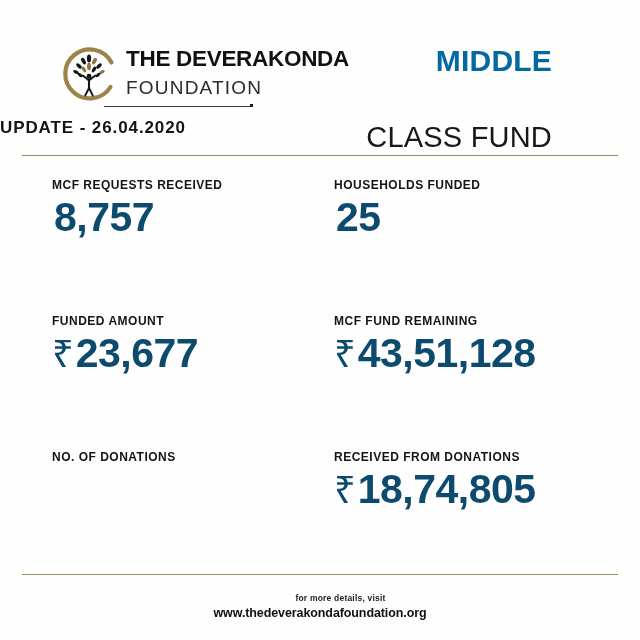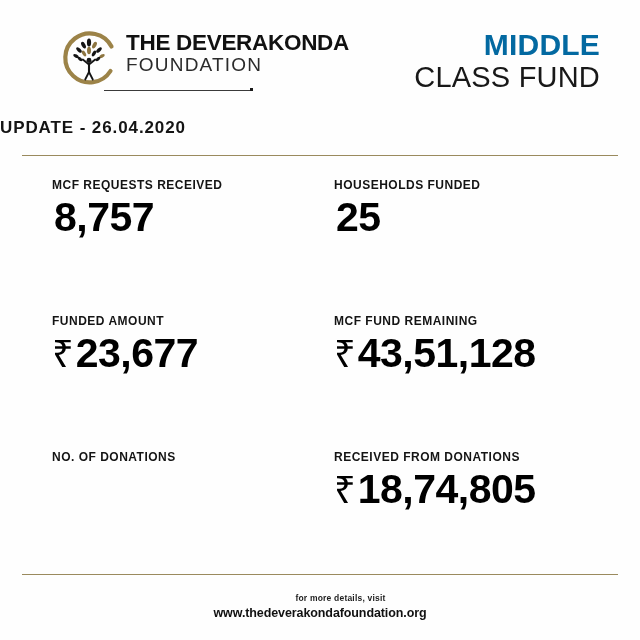--- a/index.html
+++ b/index.html
@@ -19,24 +19,23 @@
     position: relative;
     width: 640px;
     height: 640px;
     background: #fefefe;
   }
 
   
   .header {
     position: absolute;
     left: 0;
-    top: 0;
+    top: 16px;
     width: 588px;
     height: 108px;
-    padding-left: 48px;
   }
 
   .logo-block {
     position: absolute;
     left: 58px;
     top: 26px;
     display: flex;
     align-items: flex-start;
   }
 
@@ -63,21 +62,21 @@
   }
 
   .logo-line2 {
     font-family: "Liberation Sans", sans-serif;
     font-weight: normal;
     font-size: 19px;
     line-height: 21px;
     letter-spacing: 1.2px;
     color: #2b2b2b;
     white-space: nowrap;
-    margin-top: 0;
+    margin-top: 7px;
   }
 
   .logo-rule {
     position: absolute;
     left: 104px;
     top: 90px;
     width: 148px;
     height: 1px;
     background: #3a3a3a;
   }
@@ -104,20 +103,21 @@
     letter-spacing: 0.2px;
     color: #0369a1;
   }
   .fund-title-bottom {
     font-family: "Liberation Sans", sans-serif;
     font-weight: normal;
     font-size: 29px;
     line-height: 32px;
     letter-spacing: 0.2px;
     color: #181818;
+    margin-top: 44px;
   }
 
   
   .update-line {
     position: absolute;
     left: 0;
     top: 118px;
     width: 532px;
     font-family: "Liberation Sans", sans-serif;
     font-weight: bold;
@@ -166,21 +166,21 @@
     white-space: nowrap;
     margin-bottom: 2px;
   }
 
   .stat-value {
     font-family: "Liberation Sans", sans-serif;
     font-weight: bold;
     font-size: 41px;
     line-height: 46px;
     letter-spacing: -0.5px;
-    color: #000000;
+    color: #0c4a6e;
     white-space: nowrap;
   }
 
   .rupee {
     font-weight: normal;
     font-size: 38px;
     letter-spacing: 0px;
     padding-right: 2px;
   }
 

